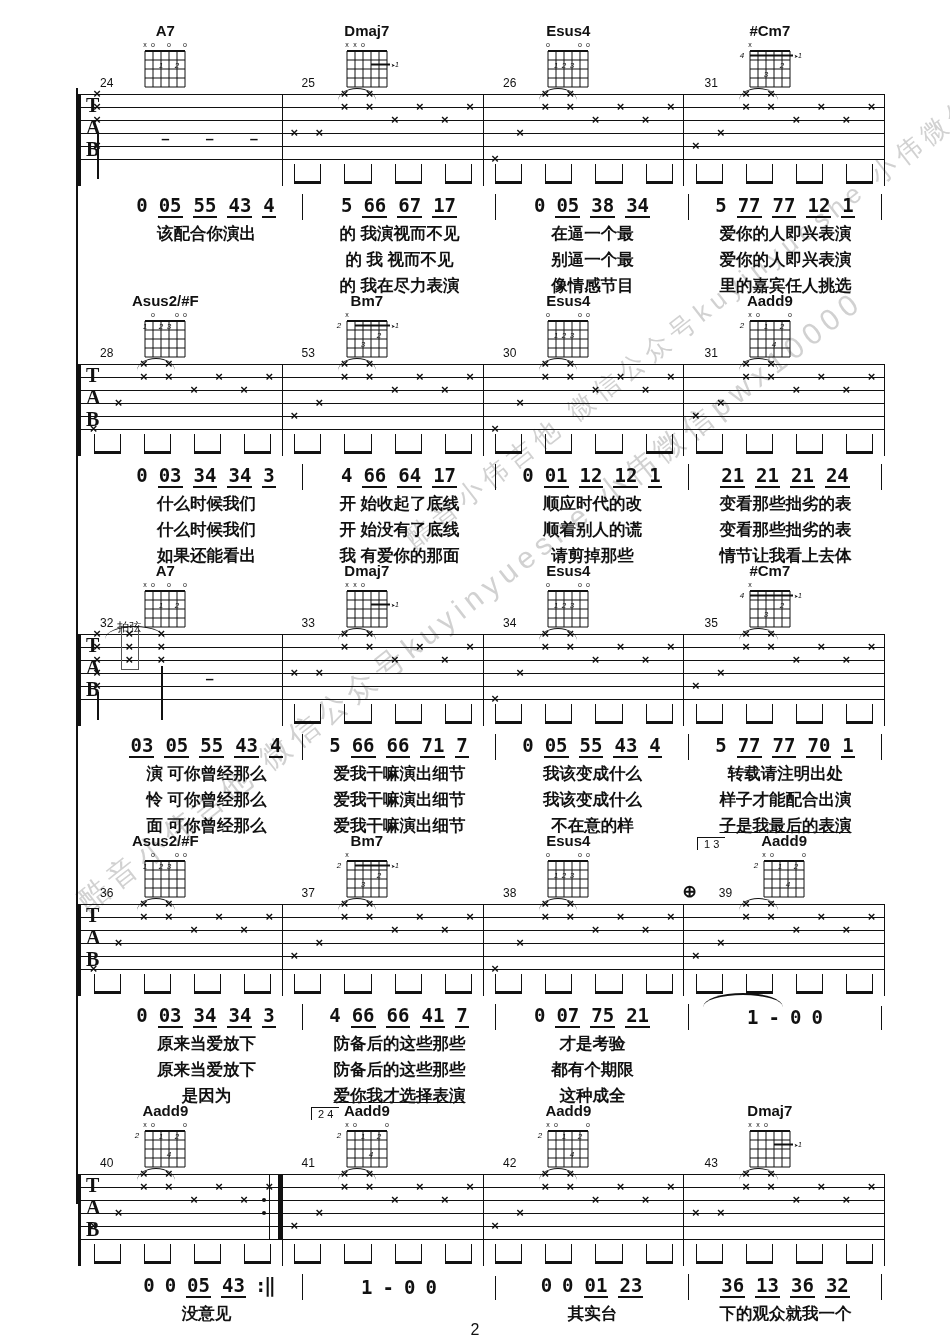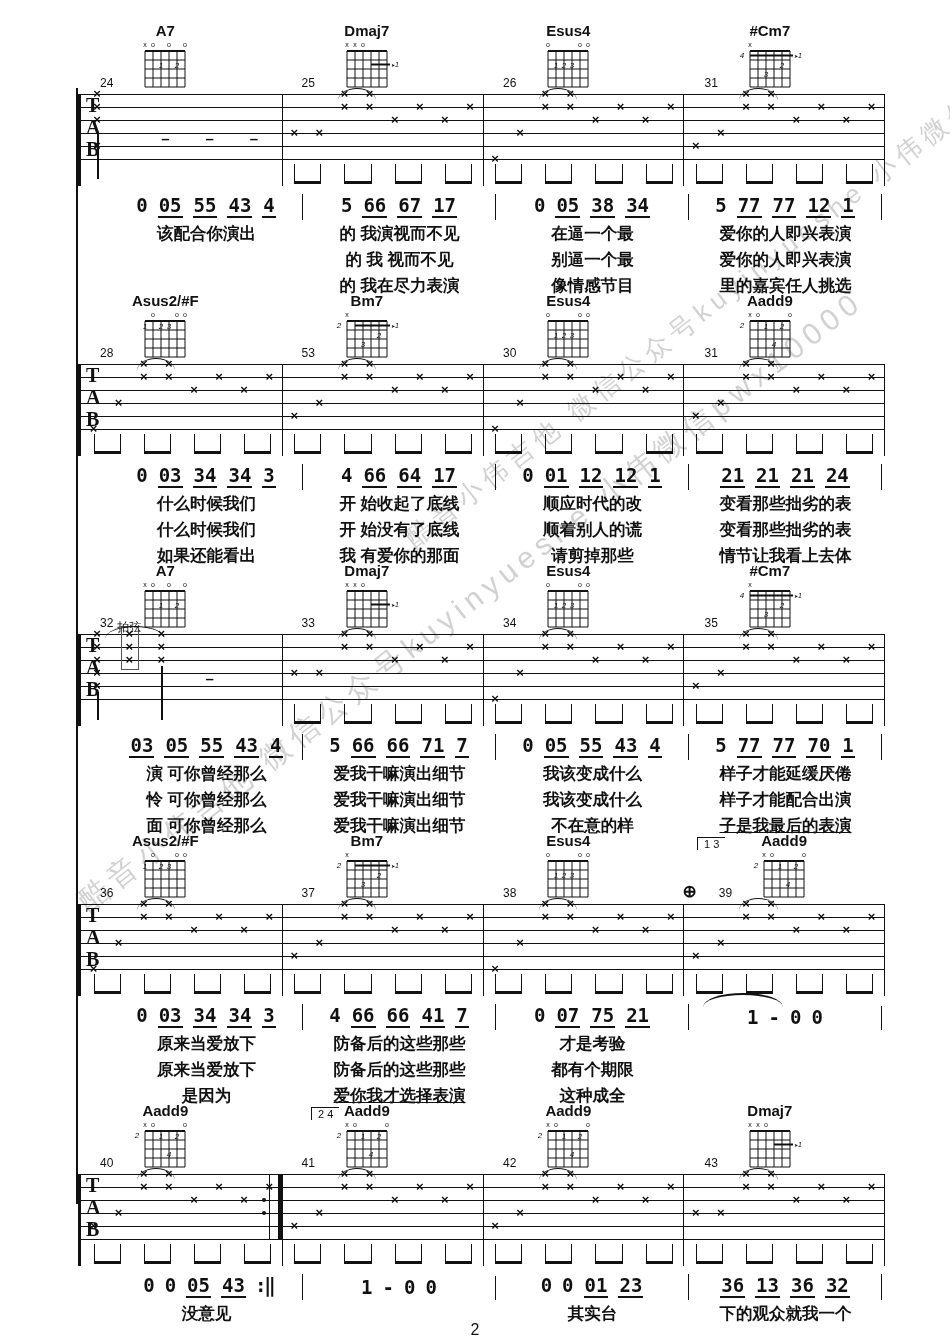--- a/index.html
+++ b/index.html
@@ -652,21 +652,21 @@
         <div class="numrow">
           <div class="ncell"><span class="grp">03</span><span class="grp">05</span><span class="grp">55</span><span class="grp">43</span><span class="grp">4</span></div>
           <div class="ncell"><span class="sgl">5</span><span class="grp">66</span><span class="grp">66</span><span class="grp">71</span><span class="grp">7</span></div>
           <div class="ncell"><span class="sgl">0</span><span class="grp">05</span><span class="grp">55</span><span class="grp">43</span><span class="grp">4</span></div>
           <div class="ncell"><span class="sgl">5</span><span class="grp">77</span><span class="grp">77</span><span class="grp">70</span><span class="grp">1</span></div>
         </div>
         <div class="lyricrow">
           <div class="lcell"><span>演 可你曾经那么</span></div>
           <div class="lcell"><span>爱我干嘛演出细节</span></div>
           <div class="lcell"><span>我该变成什么</span></div>
-          <div class="lcell"><span>样子才能延缓厌倦</span></div>
+          <div class="lcell"><span>转载请注明出处</span></div>
         </div>
         <div class="lyricrow">
           <div class="lcell"><span>怜 可你曾经那么</span></div>
           <div class="lcell"><span>爱我干嘛演出细节</span></div>
           <div class="lcell"><span>我该变成什么</span></div>
           <div class="lcell"><span>样子才能配合出演</span></div>
         </div>
         <div class="lyricrow">
           <div class="lcell"><span>面 可你曾经那么</span></div>
           <div class="lcell"><span>爱我干嘛演出细节</span></div>

